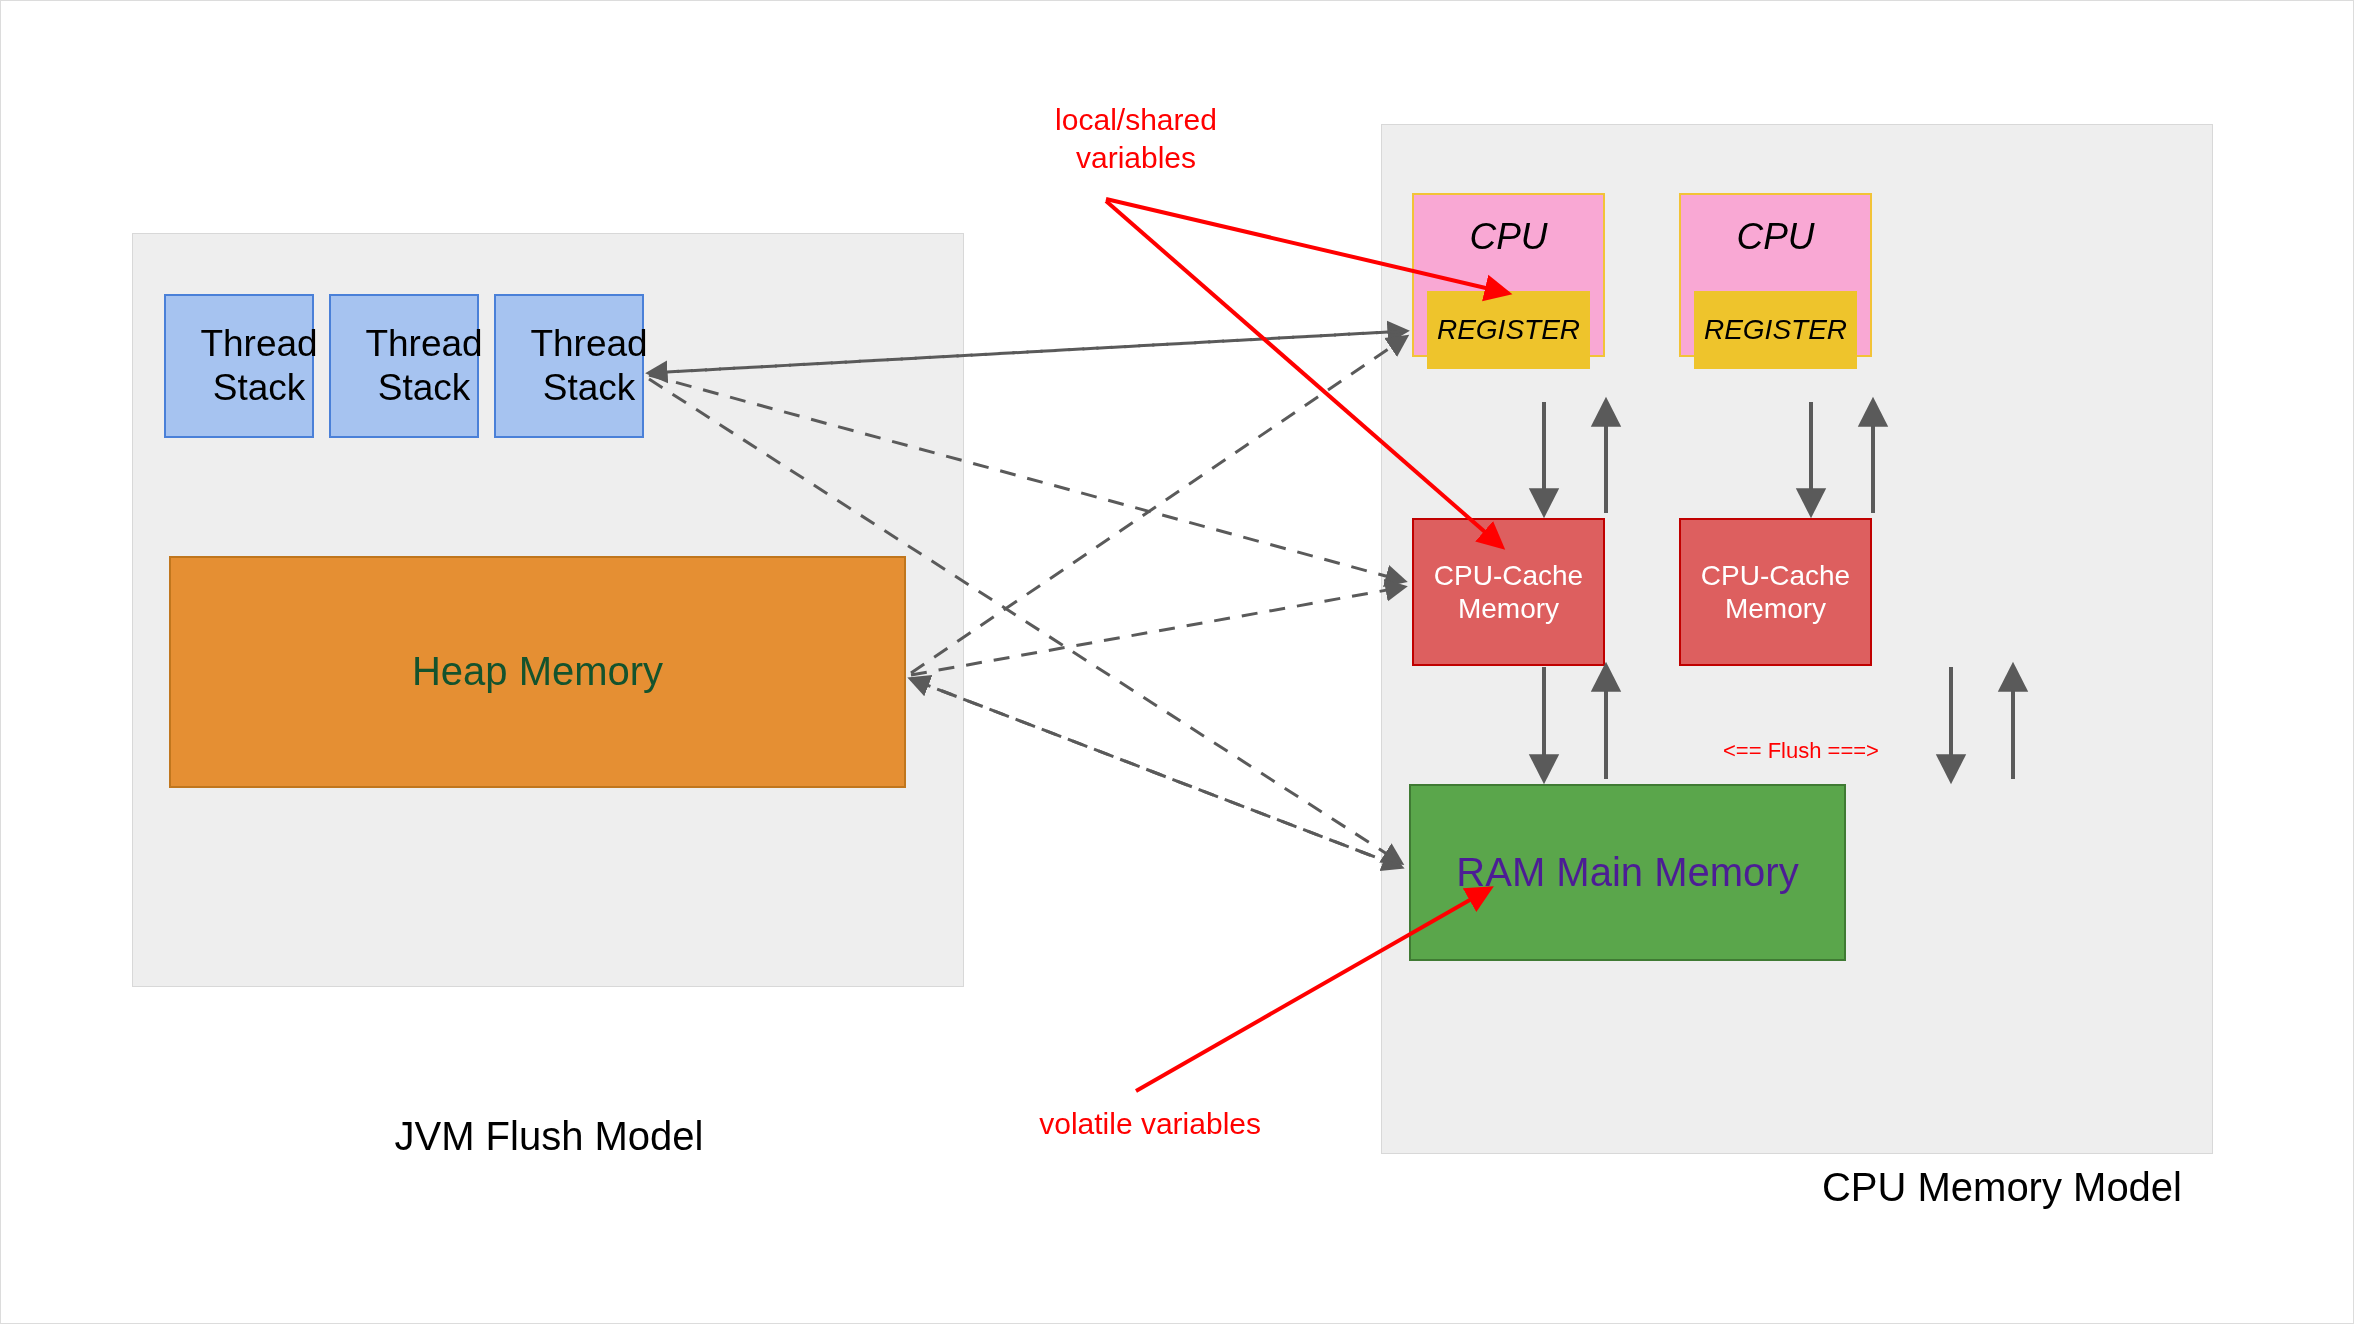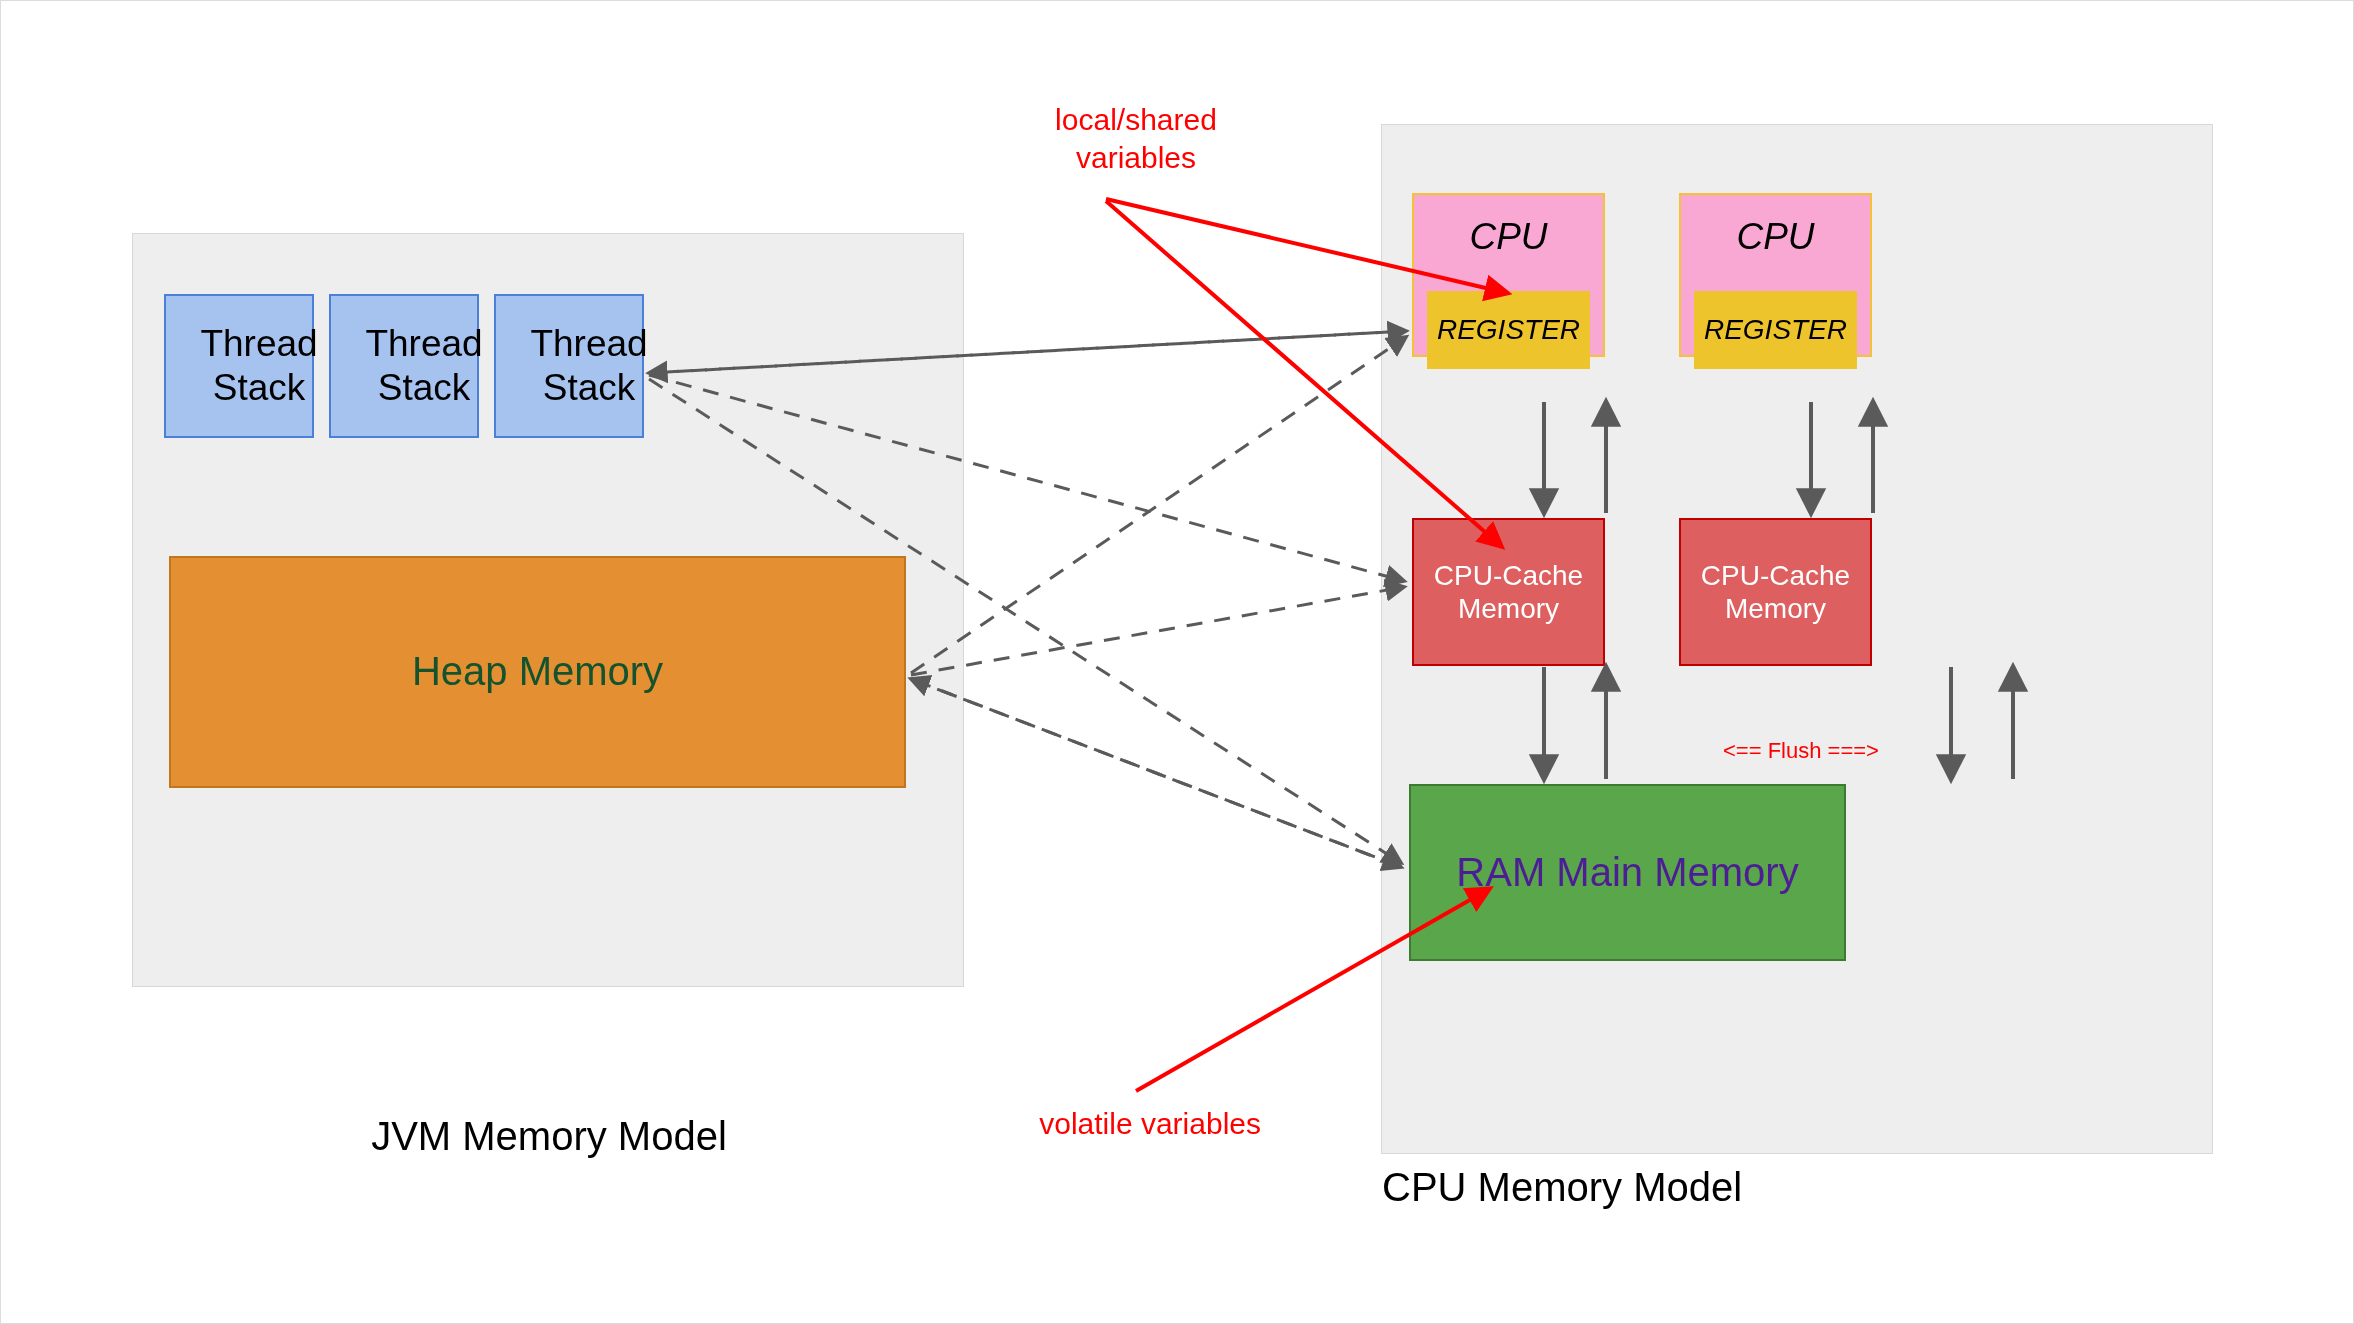--- a/index.html
+++ b/index.html
@@ -26,21 +26,21 @@
   #jvm-panel  { left: 131px; top: 232px; width: 832px; height: 754px; }
   #cpu-panel  { left: 1380px; top: 123px; width: 832px; height: 1030px; }
 
   .panel-caption {
     position: absolute;
     font-size: 40px;
     color: #000000;
     white-space: nowrap;
   }
   #jvm-caption { left: 0; top: 880px; width: 832px; text-align: center; }
-  #cpu-caption { left: 0; top: 1040px; width: 800px; text-align: left; }
+  #cpu-caption { left: 0; top: 1040px; width: 800px; text-align: right; }
 
   .box {
     position: absolute;
     box-sizing: border-box;
     display: flex;
     align-items: center;
     justify-content: center;
     text-align: center;
     line-height: 1.18;
   }
@@ -149,21 +149,21 @@
     height: 1324px;
     pointer-events: none;
   }
 </style>
 </head>
 <body>
 
 <div id="canvas">
 
   <div class="panel" id="jvm-panel">
-    <div class="panel-caption" id="jvm-caption">JVM Memory Model</div>
+    <div class="panel-caption" id="jvm-caption">JVM Flush Model</div>
   </div>
 
   <div class="box thread-stack" id="thread-stack-1">
     <span>Thread
 Stack</span>
   </div>
   <div class="box thread-stack" id="thread-stack-2">
     <span>Thread
 Stack</span>
   </div>

